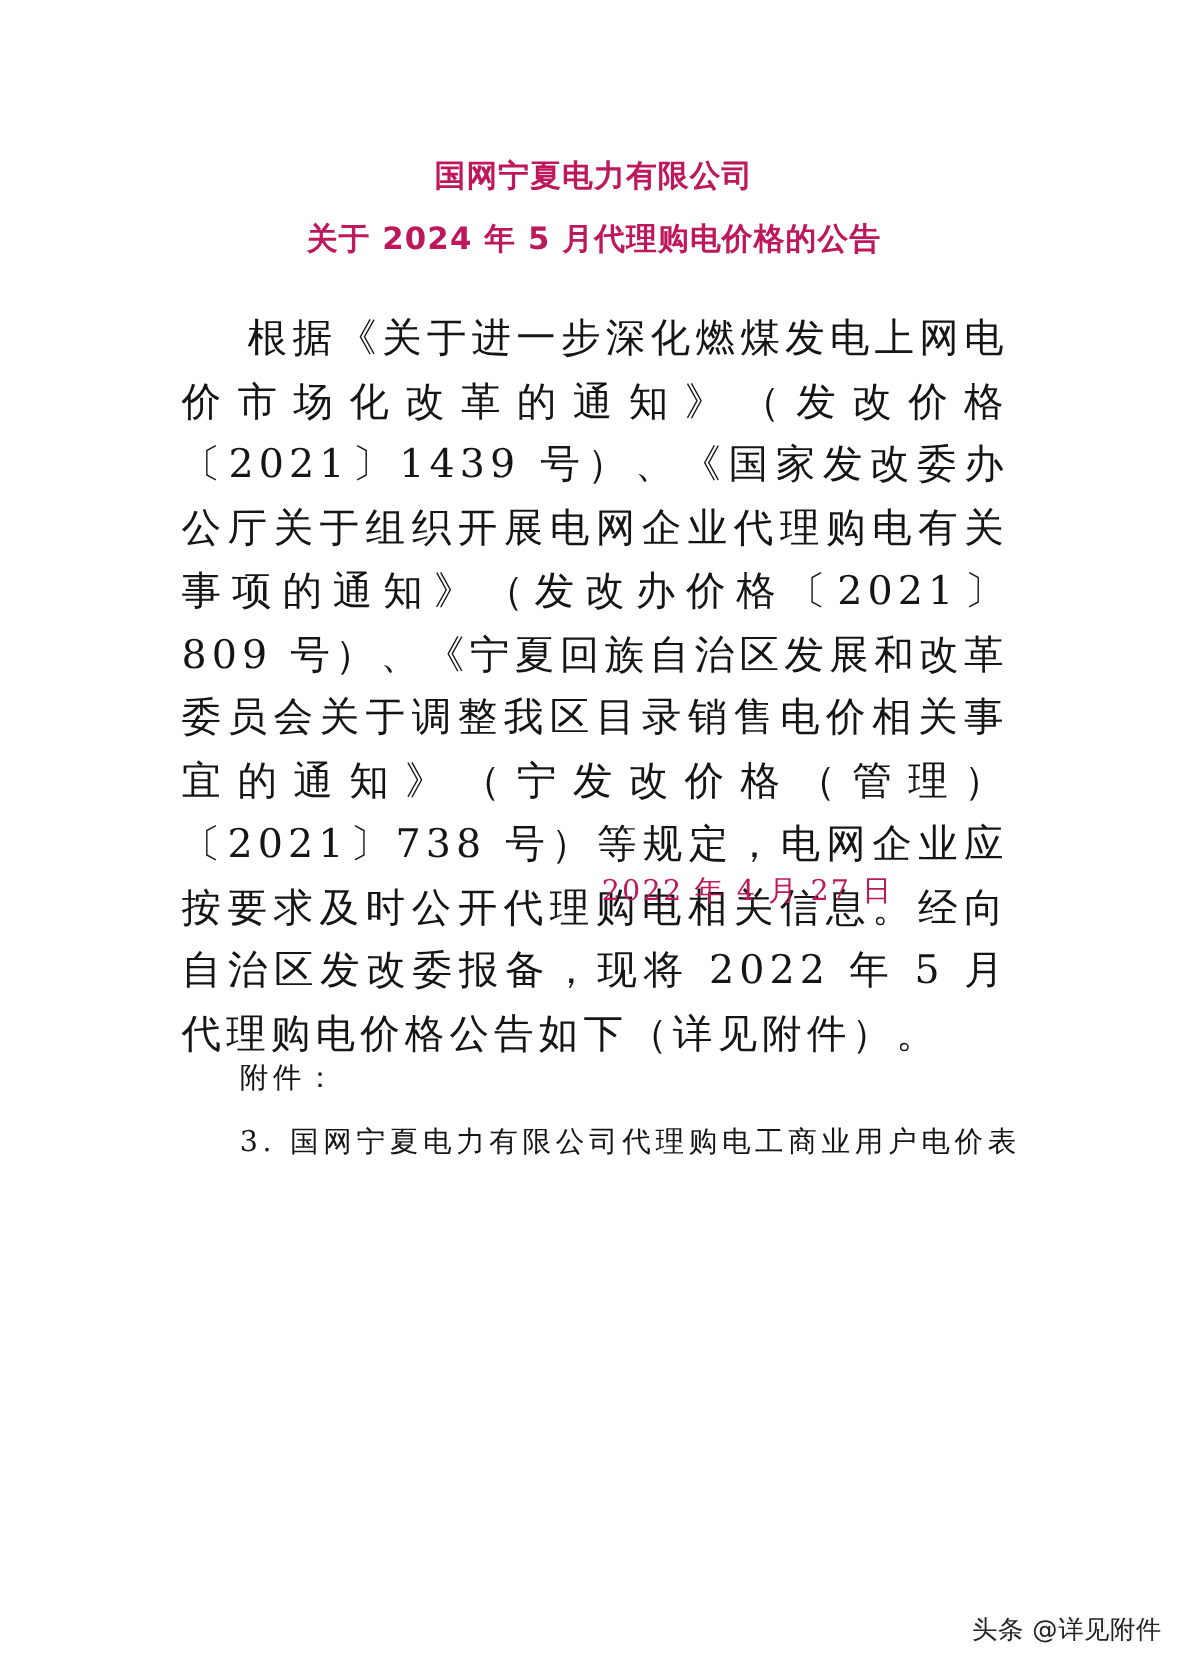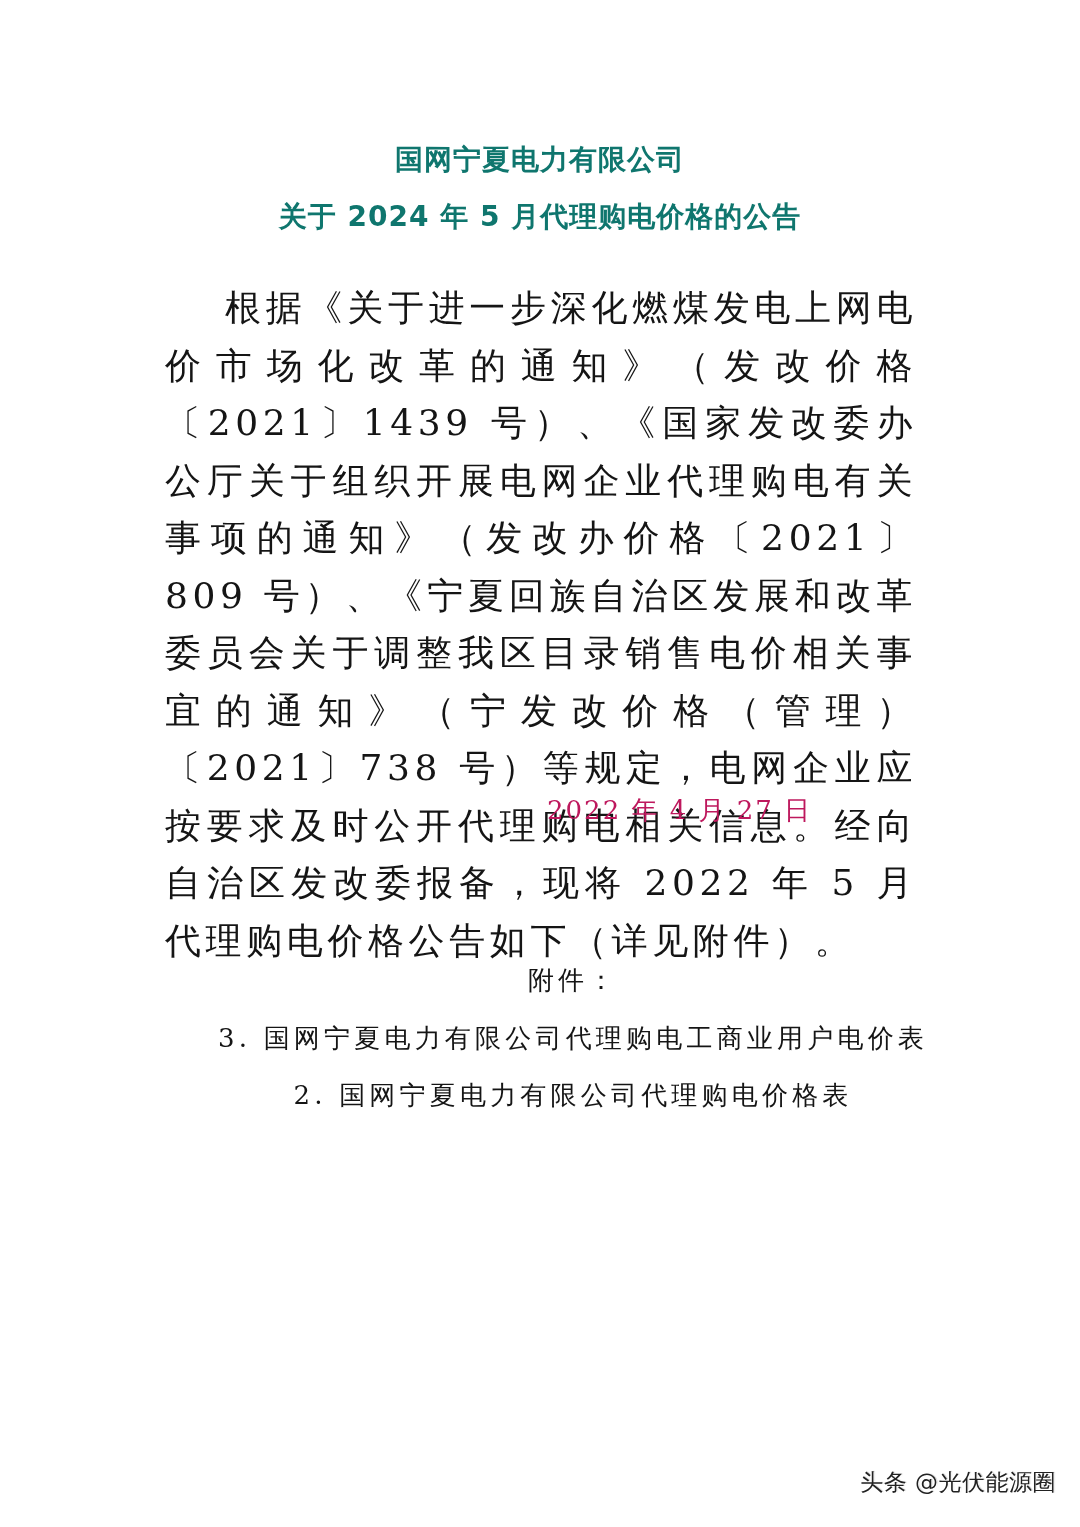--- a/index.html
+++ b/index.html
@@ -15,21 +15,21 @@
       color: #111111;
       font-family: "DejaVu Serif", "Liberation Serif", serif;
     }
     .title-block {
       position: absolute;
       left: 0;
       width: 1080px;
       text-align: center;
       font-family: "DejaVu Sans", "Liberation Sans", sans-serif;
       font-weight: bold;
-      color: #0f766e;
+      color: #be185d;
     }
     .title-1 {
       top: 138px;
       font-size: 28px;
       letter-spacing: 1px;
       height: 44px;
       line-height: 44px;
     }
     .title-2 {
       top: 195px;
@@ -61,21 +61,20 @@
       line-height: 44px;
       letter-spacing: 2px;
       color: #be185d;
     }
     .attachments {
       position: absolute;
       left: 218px;
       top: 958px;
       font-size: 26px;
       color: #151515;
-      text-align: center;
     }
     .attachments .att-label {
       height: 58px;
       line-height: 44px;
       letter-spacing: 4px;
     }
     .attachments .att-item {
       height: 57px;
       line-height: 44px;
       letter-spacing: 4.2px;
@@ -104,18 +103,17 @@
 
   <div class="body-text">
     <span class="indent"></span><span>根据《关于进一步深化燃煤发电上网电价市场化改革的通知》（发改价格〔2021〕1439 号）、《国家发改委办公厅关于组织开展电网企业代理购电有关事项的通知》（发改办价格〔2021〕809 号）、《宁夏回族自治区发展和改革委员会关于调整我区目录销售电价相关事宜的通知》（宁发改价格（管理）〔2021〕738 号）等规定，电网企业应按要求及时公开代理购电相关信息。经向自治区发改委报备，现将 2022 年 5 月代理购电价格公告如下（详见附件）。</span>
   </div>
 
   <div class="date-line">2022 年 4 月 27 日</div>
 
   <div class="attachments">
     <div class="att-label">附件：</div>
     <div class="att-item">3. 国网宁夏电力有限公司代理购电工商业用户电价表</div>
-    <div class="att-item">2. 国网宁夏电力有限公司代理购电价格表</div>
   </div>
 
-  <div class="watermark">头条 @光伏能源圈</div>
+  <div class="watermark">头条 @详见附件</div>
 
 </div>
 
 </body></html>

